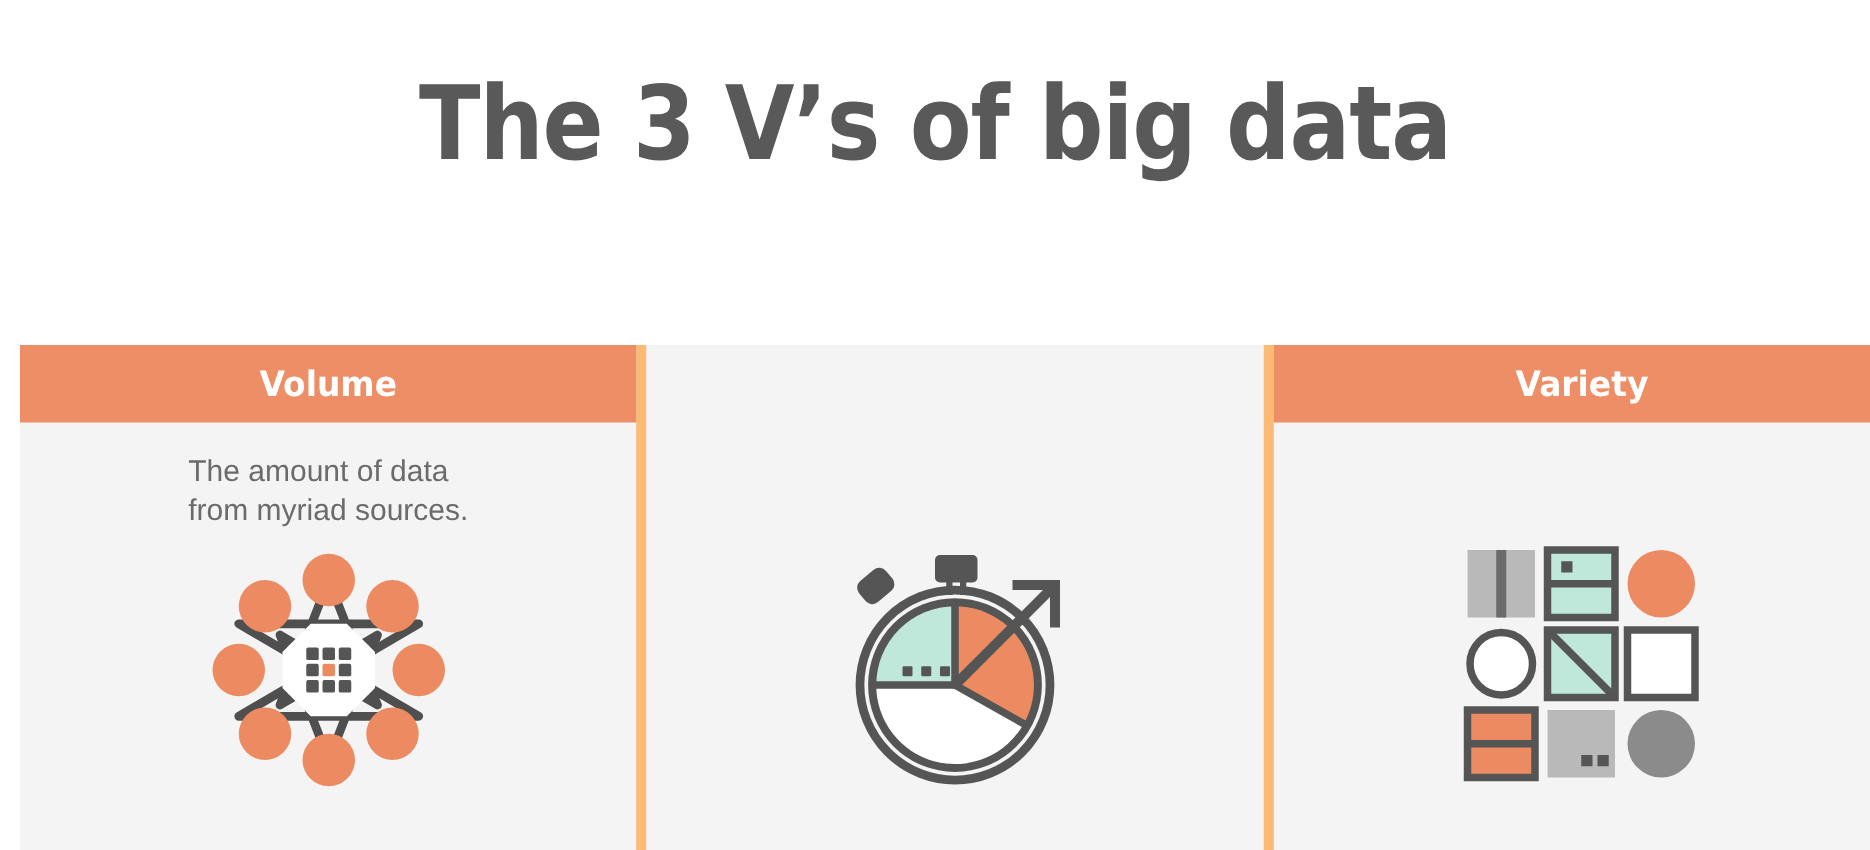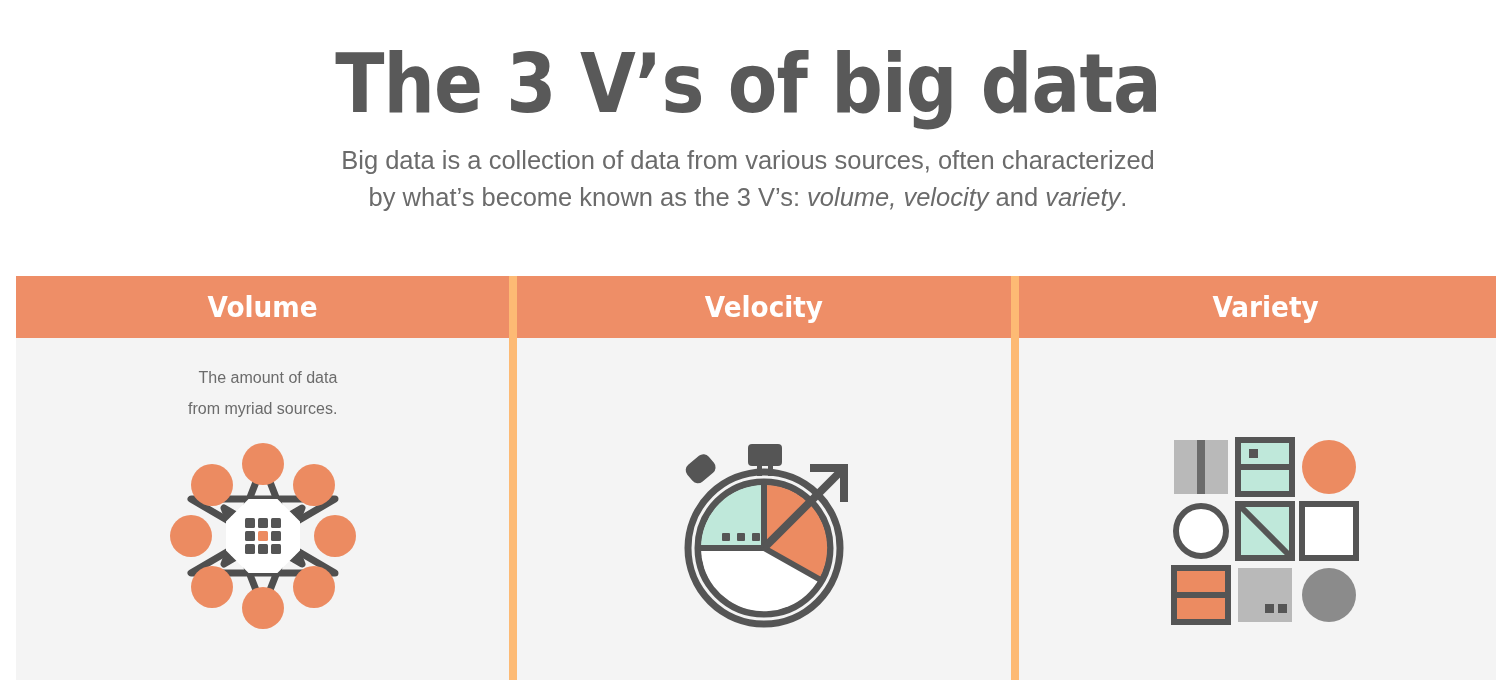--- a/index.html
+++ b/index.html
@@ -16,21 +16,21 @@
   .infographic {
     position: relative;
     width: 1496px;
     height: 680px;
     background: #ffffff;
     box-sizing: border-box;
   }
 
   
   .head {
-    padding-top: 42px;
+    padding-top: 58px;
     text-align: center;
     background: #ffffff;
   }
   .title {
     font-family: "DejaVu Sans", sans-serif;
     font-size: 82px;
     line-height: 84px;
     font-weight: 700;
     color: #595959;
     letter-spacing: -1px;
@@ -80,48 +80,44 @@
   .col-head-label {
     font-family: "DejaVu Sans", sans-serif;
     font-size: 28px;
     font-weight: 700;
     color: #ffffff;
     letter-spacing: 0px;
     transform: scaleX(0.94);
   }
   .col-desc {
     margin-top: 24px;
-    font-size: 16px;
+    font-size: 24px;
     line-height: 31px;
     color: #6b6b6b;
-    text-align: right;
+    text-align: left;
     white-space: pre-line;
     font-weight: 400;
   }
   .icon-wrap {
     position: absolute;
     top: 160px;
     left: 0;
     width: 100%;
     display: flex;
     justify-content: center;
     align-items: flex-start;
   }
 </style>
 </head>
 <body>
 
 <div class="infographic">
 
   <div class="head">
     <h1 class="title">The 3 V’s of big data</h1>
-    <p class="subtitle">
-      <span>Big data is a collection of data from various sources, often characterized</span><br>
-      <span>by what’s become known as the 3 V’s: </span><span class="it">volume, velocity</span><span> and </span><span class="it">variety</span><span>.</span>
-    </p>
   </div>
 
   <div class="panels">
 
     <div class="col">
       <div class="col-head">
         <span class="col-head-label">Volume</span>
       </div>
       <div class="col-desc">The amount of data
 from myriad sources.</div>
@@ -156,23 +152,20 @@
             <rect x="108" y="95" width="10" height="10" rx="1.5" fill="#555555"></rect>
             <rect x="82" y="108" width="10" height="10" rx="1.5" fill="#555555"></rect>
             <rect x="95" y="108" width="10" height="10" rx="1.5" fill="#555555"></rect>
             <rect x="108" y="108" width="10" height="10" rx="1.5" fill="#555555"></rect>
           </g>
         </svg>
       </div>
     </div>
 
     <div class="col">
-      <div class="col-head">
-        <span class="col-head-label">Velocity</span>
-      </div>
 
       <div class="icon-wrap">
         <svg width="200" height="200" viewBox="0 0 200 200">
 
           <rect x="84" y="8" width="34" height="22" rx="4" fill="#555555"></rect>
           <rect x="93" y="28" width="5" height="12" fill="#555555"></rect>
           <rect x="104" y="28" width="5" height="12" fill="#555555"></rect>
 
           <g transform="rotate(-40 36 32)">
             <rect x="22" y="22" width="28" height="22" rx="7" fill="#555555"></rect>

